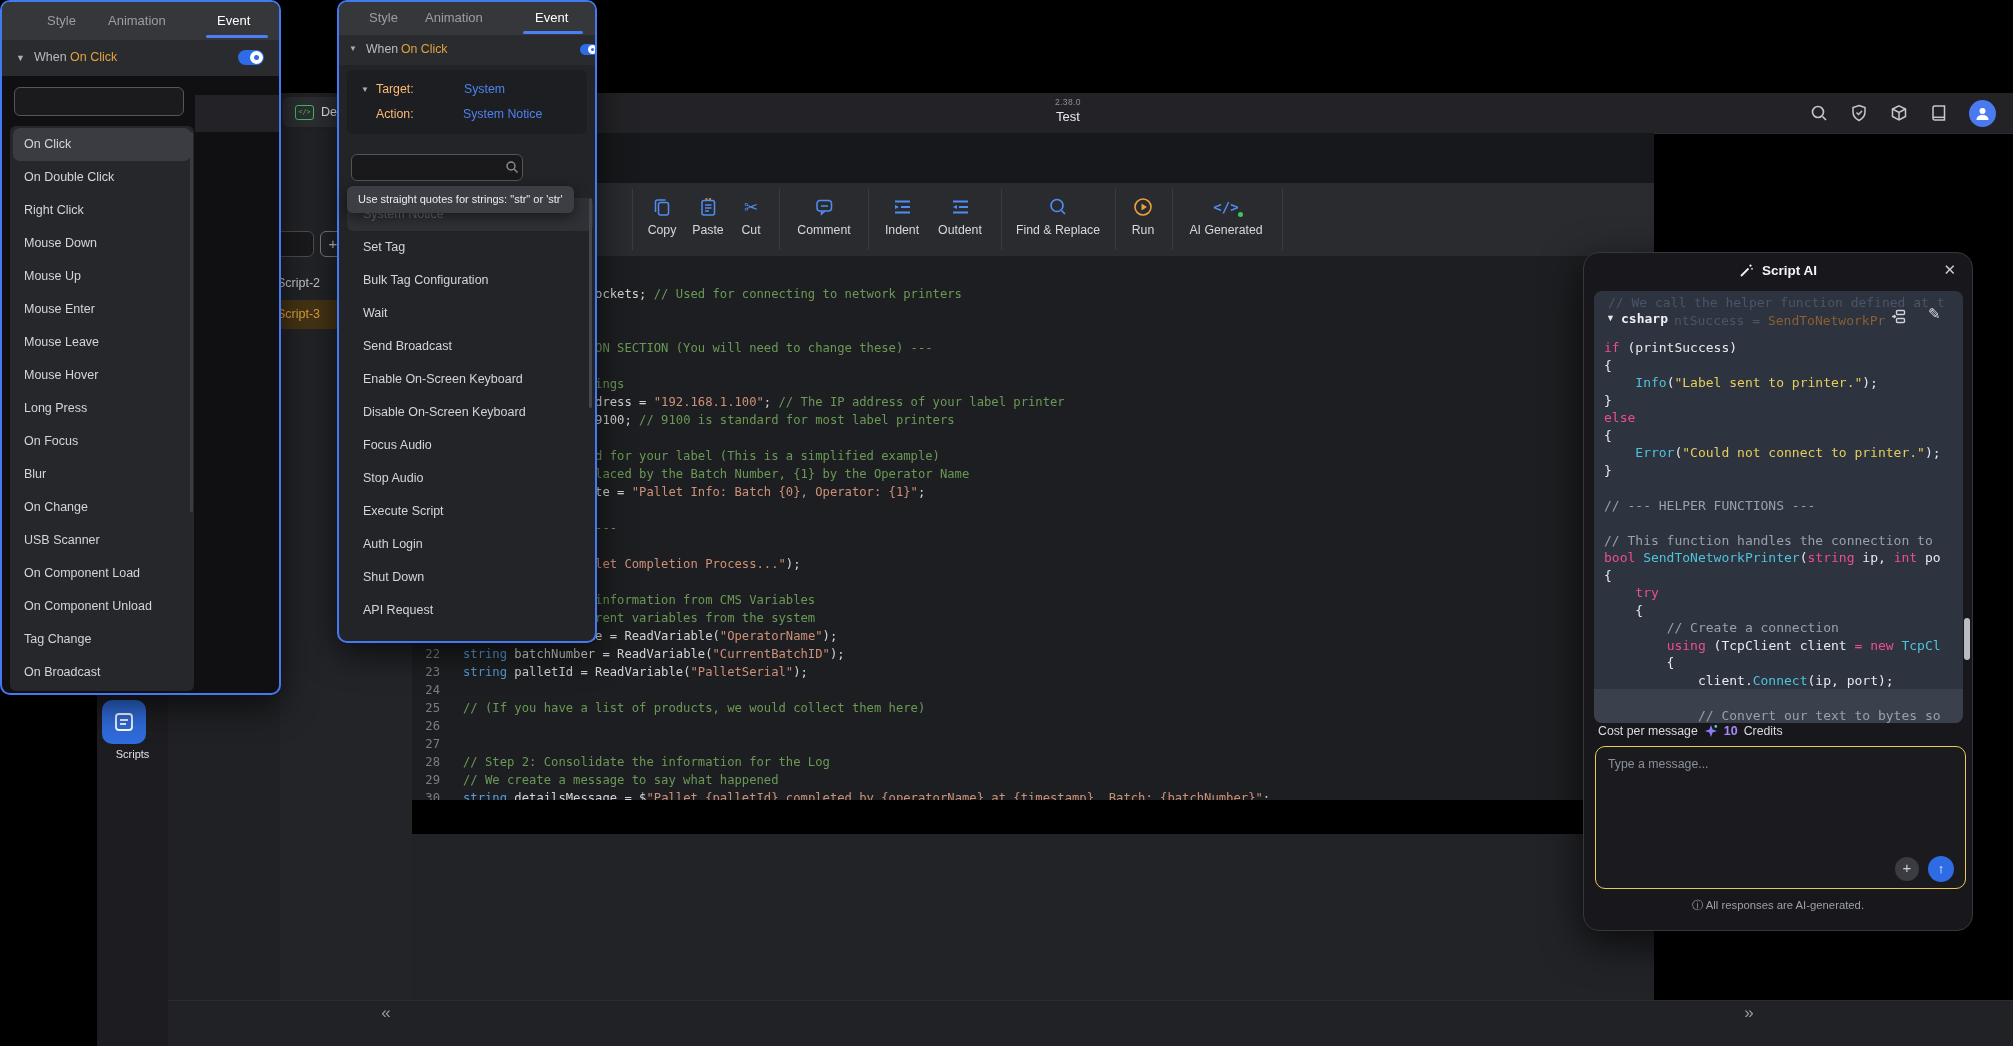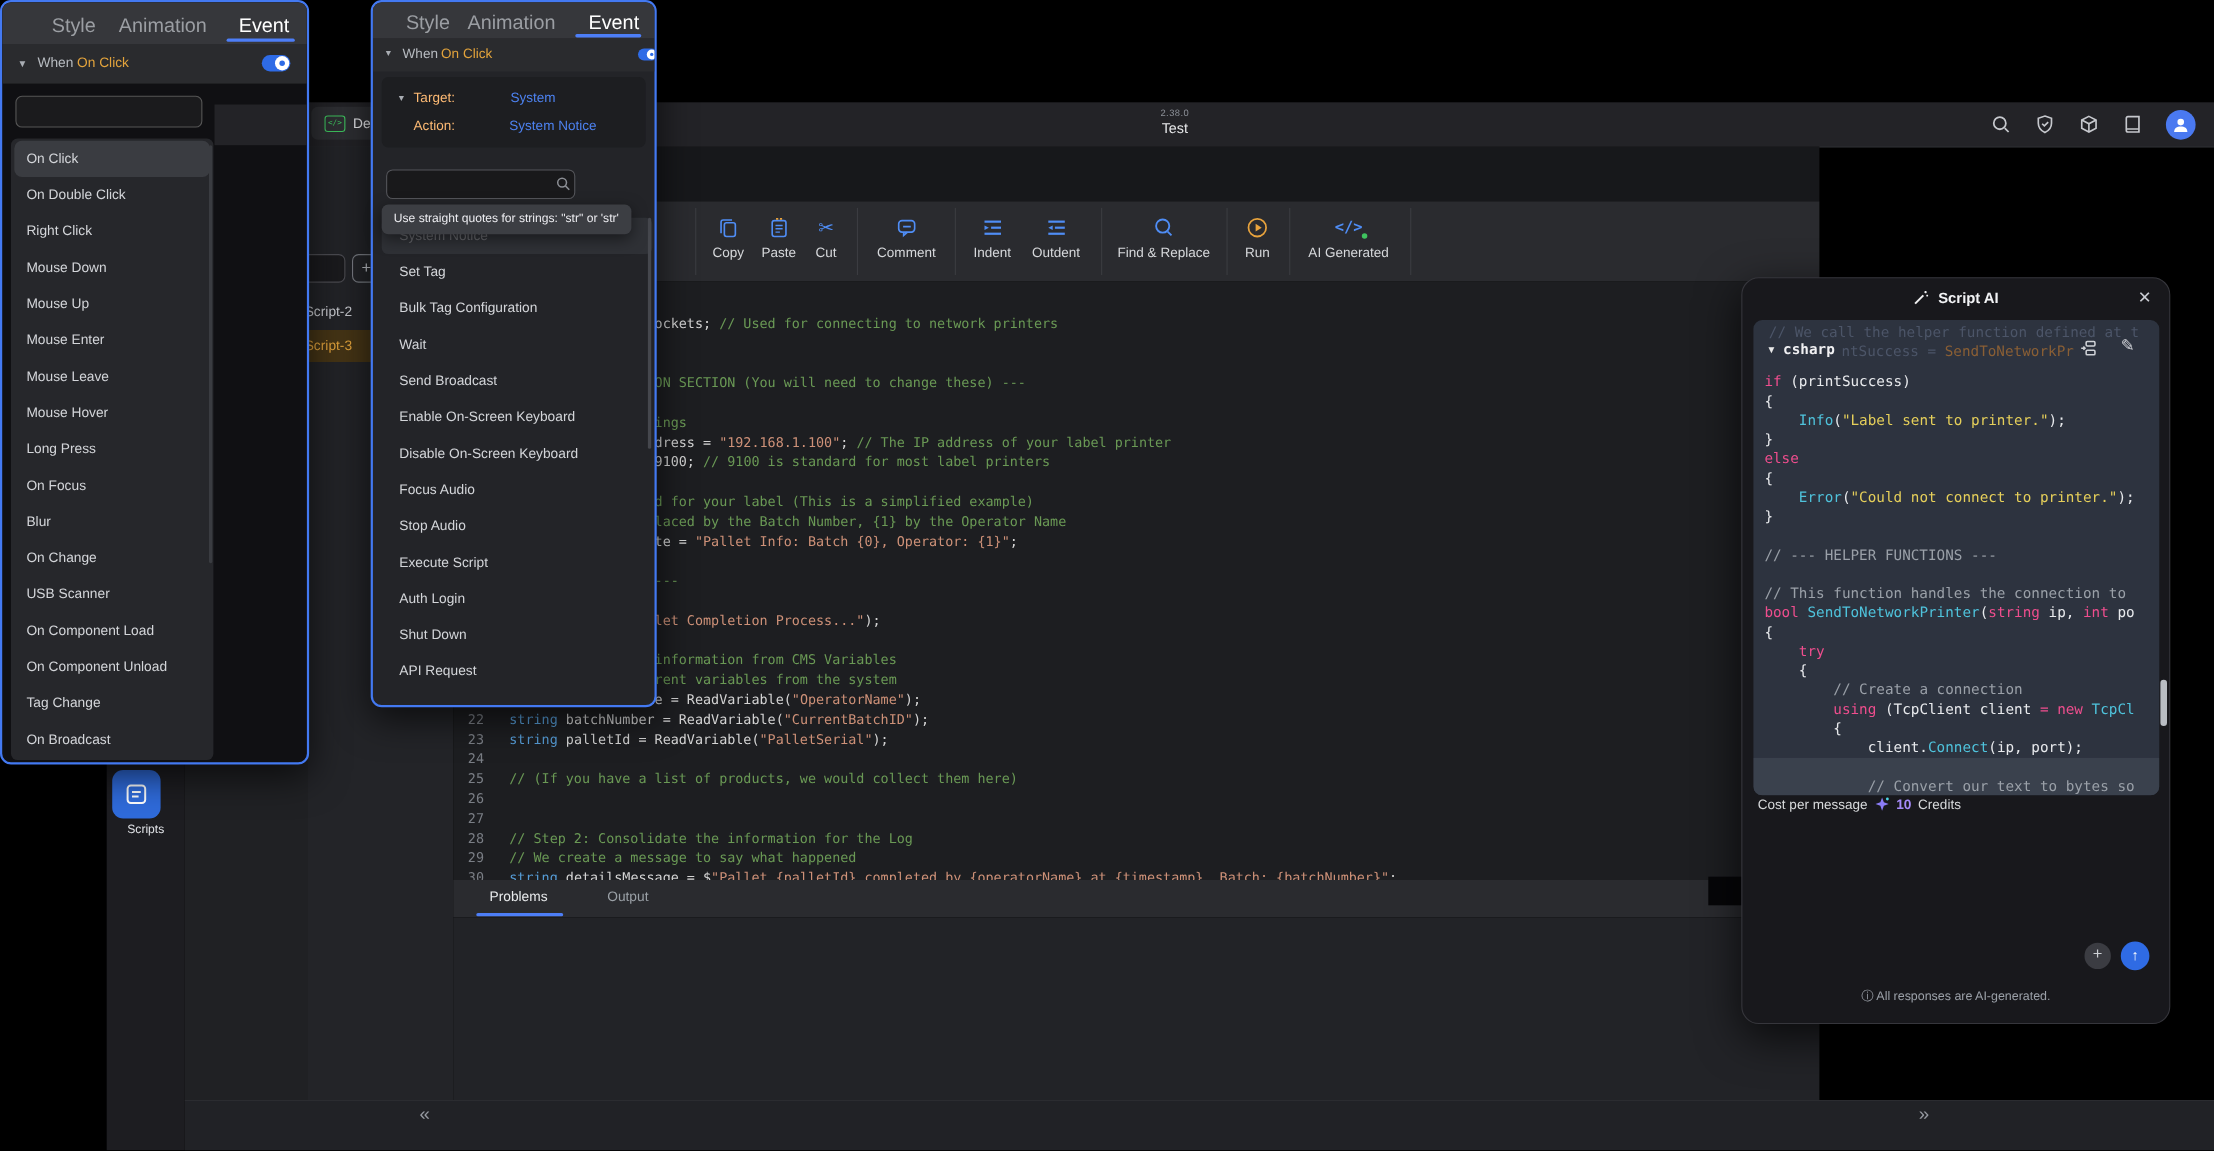--- a/index.html
+++ b/index.html
@@ -62,21 +62,21 @@
   #outPanel{position:absolute;left:412px;top:834px;width:1242px;height:166px;background:#222327;}
   #bottombar{position:absolute;left:168px;top:1000px;width:1845px;height:46px;background:#212226;border-top:1px solid #2b2c30;}
   .chev{position:absolute;top:2px;width:22px;text-align:center;font-size:17px;color:#969aa1;cursor:pointer;}
 
   
   .bluepanel{background:#101013;border:2px solid #4379f2;border-radius:10px;box-sizing:border-box;overflow:hidden;
              box-shadow:0 10px 34px rgba(0,0,0,.65);}
   #panel1{position:absolute;left:0;top:0;width:281px;height:695px;z-index:10;}
   #panel2{position:absolute;left:337px;top:0;width:260px;height:643px;z-index:10;background:#232428;}
   .ptabrow{position:absolute;left:0;top:0;width:100%;background:#36373b;}
-  .ptab{position:absolute;font-size:18px;color:#9b9ea3;cursor:pointer;}
+  .ptab{position:absolute;font-size:13px;color:#9b9ea3;cursor:pointer;}
   .ptab.on{color:#ffffff;}
   .punder{position:absolute;height:3px;background:#4d7ef7;border-radius:2px;}
   .whenrow{position:absolute;left:0;width:100%;background:#2a2b2e;}
   .caret{position:absolute;color:#a9adb3;font-size:9px;}
   .wlab{position:absolute;color:#b7bbc0;font-size:12.5px;}
   .wval{position:absolute;color:#e2a33c;font-size:12.5px;}
   .toggle{position:absolute;background:#2e6be6;border-radius:9px;}
   .knob{position:absolute;background:#fff;border-radius:50%;display:flex;align-items:center;justify-content:center;}
   .knobdot{background:#2e6be6;border-radius:50%;}
   .srch{position:absolute;background:#1b1b1d;border:1px solid #565656;border-radius:6px;box-sizing:border-box;
@@ -311,26 +311,20 @@
         <div class="eline" style="top: 425px;"><span class="enum">24</span><span class="etext"></span></div>
         <div class="eline" style="top: 443px;"><span class="enum">25</span><span class="etext"><span class="c-cm">// (If you have a list of products, we would collect them here)</span></span></div>
         <div class="eline" style="top: 461px;"><span class="enum">26</span></div>
         <div class="eline" style="top: 479px;"><span class="enum">27</span><span class="etext"></span></div>
         <div class="eline" style="top: 497px;"><span class="enum">28</span><span class="etext"><span class="c-cm">// Step 2: Consolidate the information for the Log</span></span></div>
         <div class="eline" style="top: 515px;"><span class="enum">29</span><span class="etext"><span class="c-cm">// We create a message to say what happened</span></span></div>
         <div class="eline" style="top: 533px;"><span class="enum">30</span><span class="etext"><span class="c-kw">string</span><span class="c-tx"> detailsMessage = $</span><span class="c-st">"Pallet {palletId} completed by {operatorName} at {timestamp}. Batch: {batchNumber}"</span><span class="c-tx">;</span></span></div>
       </div>
   </div>
 
-  <div id="probbar">
-    <span id="probTab">Problems</span>
-    <span id="outTab">Output</span>
-    <div id="probUnderline"></div>
-    <div id="probBlackBox"></div>
-  </div>
   <div id="outPanel"></div>
 
   <div id="bottombar">
     <span class="chev" style="left:207px">«</span>
     <span class="chev" style="left:1570px">»</span>
   </div>
 
   <div id="panel1" class="bluepanel">
     <div class="ptabrow" style="height:38px">
       <span class="ptab" style="left:45px;top:11px">Style</span>
@@ -475,20 +469,21 @@
     <div id="aiCost">
       <span id="aiCostLbl">Cost per message</span>
       <svg width="14" height="14" viewBox="0 0 14 14">
           <path d="M7 1 L8.6 5.4 L13 7 L8.6 8.6 L7 13 L5.4 8.6 L1 7 L5.4 5.4 Z" fill="#8b7cf6"></path>
           <circle cx="11.8" cy="2.4" r="1.3" fill="#4fd8e8"></circle>
         </svg>
       <span id="aiCostVal">10</span>
       <span id="aiCostUnit">Credits</span>
     </div>
 
+    <textarea id="aiMsg" placeholder="Type a message..." style=""></textarea>
     <div id="aiPlus">+</div>
     <div id="aiSend">↑</div>
     <div id="aiFooter">
       <span>ⓘ </span><span>All responses are AI-generated.</span>
     </div>
   </div>
 
 </div>
 
 </body></html>

